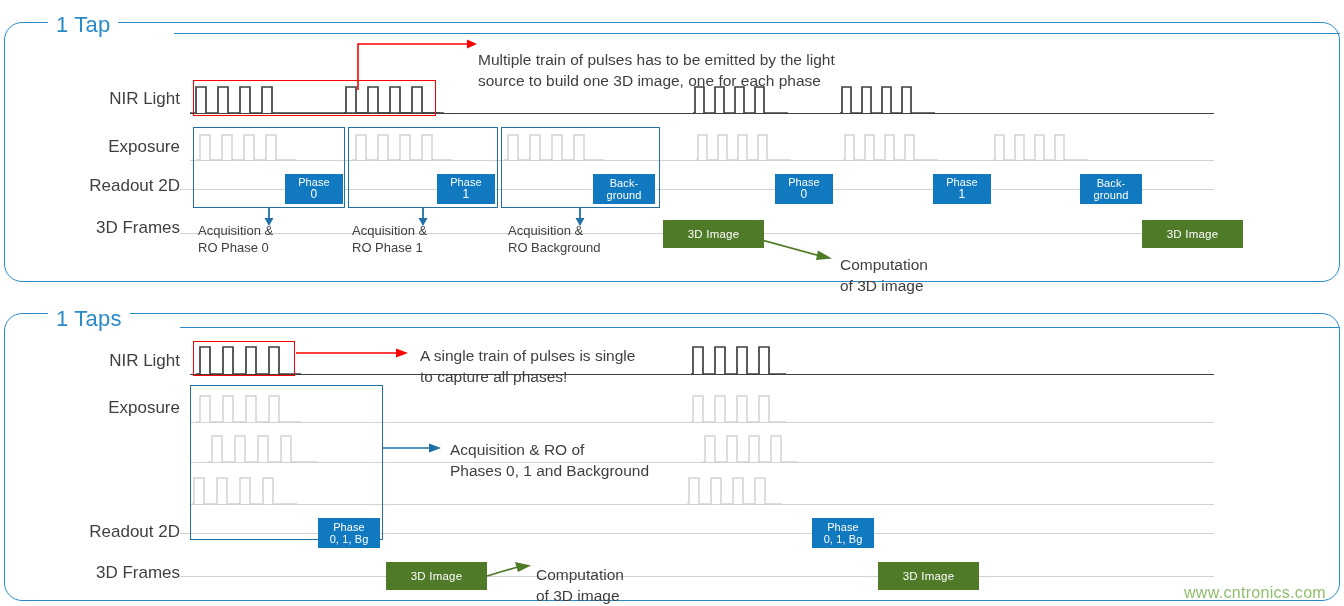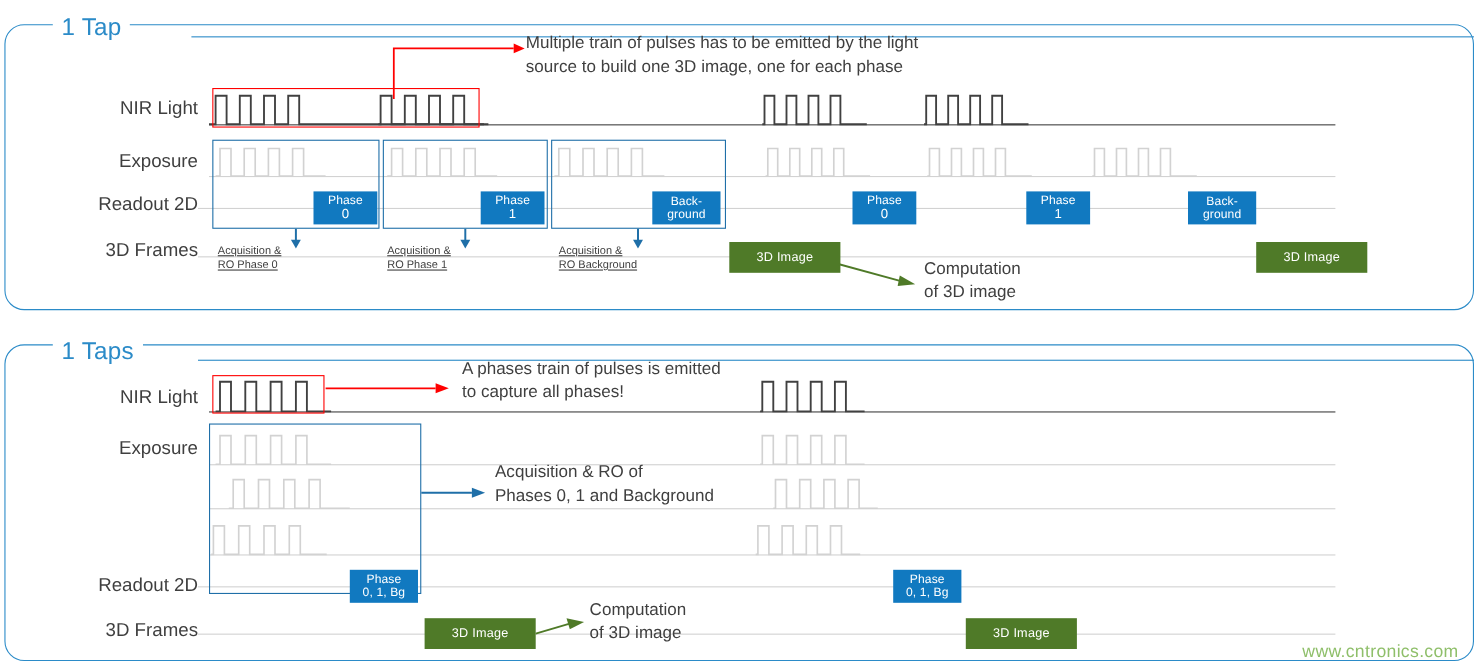--- a/index.html
+++ b/index.html
@@ -38,23 +38,23 @@
     font-size:11px;line-height:1.12;text-align:center;letter-spacing:.1px;
   }
   .badge .l2{font-size:12px;}
 
   .greenbox{
     position:absolute;background:#4f7a28;color:#ffffff;box-sizing:border-box;
     display:flex;align-items:center;justify-content:center;
     font-size:11.5px;letter-spacing:.2px;
   }
 
-  .note{position:absolute;font-size:15.5px;color:#3f3f3f;line-height:1.35;white-space:pre-line;}
-
-  .caption{position:absolute;font-size:10px;color:#3f3f3f;line-height:1.33;white-space:pre-line;text-decoration:underline;}
+  .note{position:absolute;font-size:15.5px;color:#3f3f3f;line-height:1.35;white-space:pre-line;margin-top:20px;}
+
+  .caption{position:absolute;font-size:13px;color:#3f3f3f;line-height:1.33;white-space:pre-line;}
 
   .arrow{position:absolute;}
   .arrow svg{display:block;overflow:visible;}
 
   .watermark{
     position:absolute;right:18px;bottom:4px;color:#8fbf6a;font-size:16px;
     letter-spacing:.3px;font-family:"Liberation Sans", sans-serif;
   }
 </style>
 </head>
@@ -227,21 +227,21 @@
   </svg>
 </div>
 <div class="boxred" style="left:193px;top:341px;width:102px;height:35px;"></div>
 
 <div class="arrow" style="left:296px;top:347px;">
   <svg width="116" height="12" viewBox="0 0 116 12">
     <path d="M0,6 H100" fill="none" stroke="#ff0000" stroke-width="1.6"></path>
     <path d="M100,1.5 L112,6 L100,10.5 Z" fill="#ff0000"></path>
   </svg>
 </div>
-<div class="note" style="left:420px;top:326px;width:330px;">A phases train of pulses is emitted
+<div class="note" style="left:420px;top:326px;width:330px;">A single train of pulses is single
 to capture all phases!</div>
 
 <div class="baseline" style="left:190px;top:422px;width:1024px;"></div>
 <div class="burst" style="left:196px;top:392px;">
   <svg width="105" height="32" viewBox="0 0 105 32">
     <path d="M0,30 H4 V4 H14 V30 H27 V4 H37 V30 H50 V4 H60 V30 H73 V4 H83 V30 H105" fill="none" stroke="#d2d2d2" stroke-width="1.5"></path>
   </svg>
 </div>
 <div class="burst" style="left:691px;top:392px;">
   <svg width="95" height="32" viewBox="0 0 95 32">

